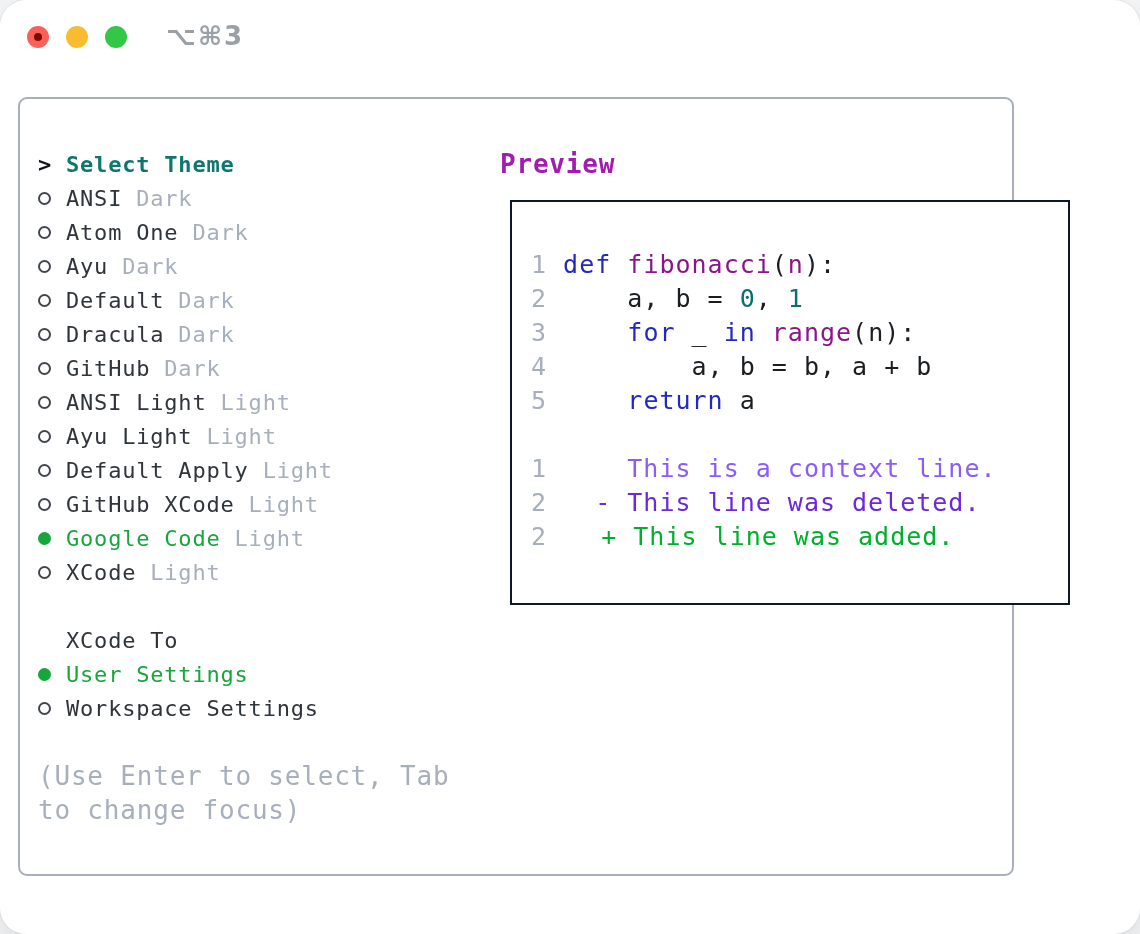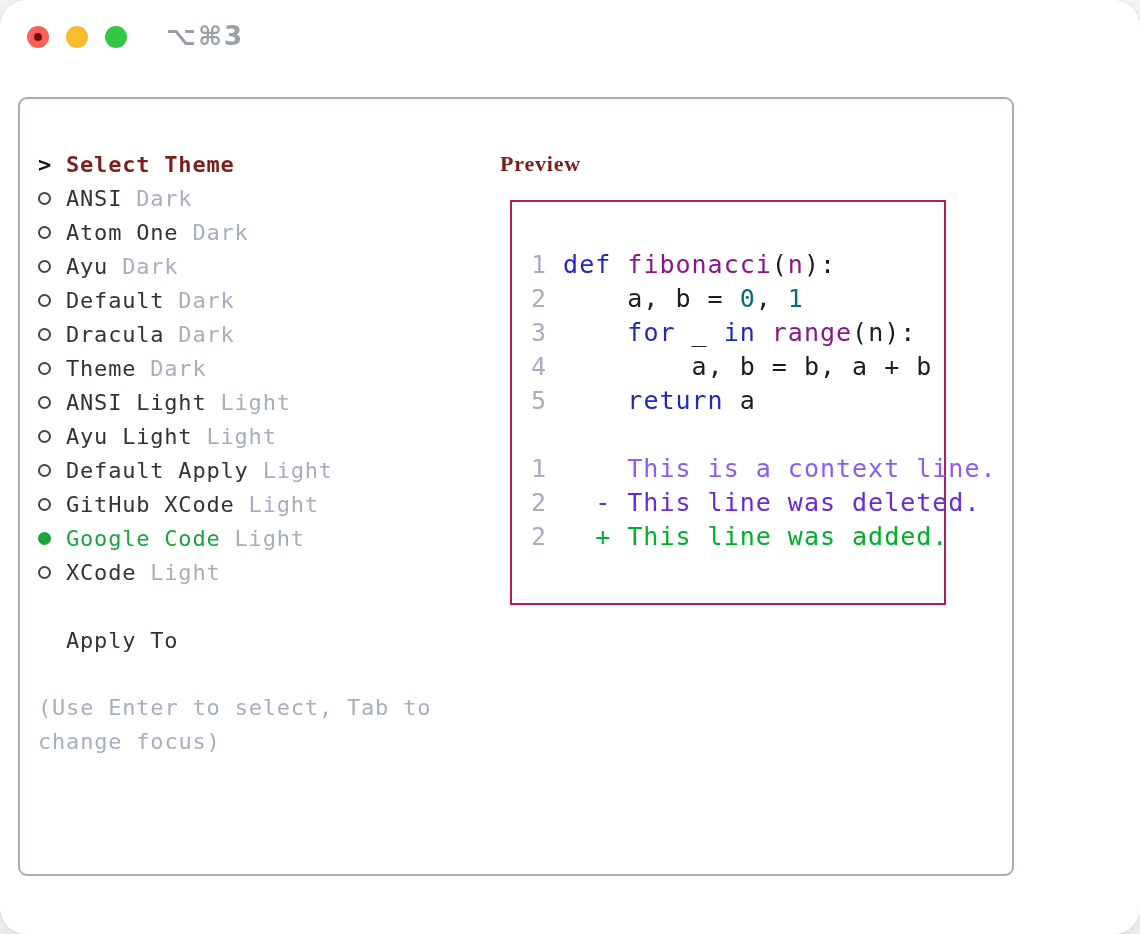--- a/index.html
+++ b/index.html
@@ -33,54 +33,54 @@
 
   
   .left-col { position:absolute; left:18px; top:48px; width:450px; }
   .row {
     display:flex; align-items:center; height:34px;
     font-size:22px; letter-spacing:0.8px; color:#2f343b; white-space:pre;
     cursor:default;
   }
   .gutter { width:28px; flex:0 0 28px; display:flex; align-items:center; }
   .prompt { color:#0f1216; font-weight:bold; }
-  .hdr { font-weight:bold; color:#7f1d1d; }
+  .hdr { font-weight:bold; color:#0f766e; }
   .bullet { width:13px; height:13px; border-radius:50%; border:2px solid #41464e; }
   .bullet.on { background:#17a63b; border-color:#17a63b; }
   .variant { color:#a7afbc; }
   .row.selected .t-name { color:#17a63b; }
   .spacer { height:34px; }
   .help {
     margin-top:34px; width:420px; color:#a7afbc;
-    font-size:22px; letter-spacing:0.8px; line-height:34px;
+    font-size:26px; letter-spacing:0.8px; line-height:34px;
   }
 
   
   .preview-label {
     position:absolute; left:480px; top:48px; height:34px; display:flex; align-items:center;
-    font-size:22px; font-weight:bold; letter-spacing:0.8px; color:#7f1d1d;font-family:Liberation Serif, serif;
+    font-size:26px; font-weight:bold; letter-spacing:0.8px; color:#a21caf;
   }
   .preview-box {
-    position:absolute; left:490px; top:101px; width:436px; height:405px;
-    border:2px solid #be185d; background:#fff;
+    position:absolute; left:490px; top:101px; width:560px; height:405px;
+    border:2px solid #0f172a; background:#fff;
   }
   .code {
     position:absolute; left:19px; top:46px;
     font-size:25px; letter-spacing:1px; line-height:34px; white-space:pre;
     color:#1a1d21;
   }
   .code-line { height:34px; }
   .lnum { color:#a7afbc; }
   .seg-kw  { color:#2429bd; }
   .seg-fn  { color:#8b168b; }
   .seg-lit { color:#0b6f6f; }
   .seg-pl  { color:#1a1d21; }
   .diff-context { color:#8b5cf6;text-align:right; }
   .diff-deleted { color:#6d28d9; }
-  .diff-added   { color:#00b02c; }
+  .diff-added   { color:#00b02c;margin-left:6px; }
 </style>
 </head>
 <body>
 
 <div class="window">
 
   <div class="traffic">
     <div class="light light-red"></div>
     <div class="light light-yellow"></div>
     <div class="light light-green"></div>
@@ -92,34 +92,38 @@
     <div class="left-col">
       <div class="row">
         <span class="gutter prompt">&gt;</span><span class="hdr">Select Theme</span>
       </div>
       <div id="theme-list">
           <div class="row"><span class="gutter"><span class="bullet"></span></span><span class="t-name">ANSI</span><span class="variant"> Dark</span></div>
           <div class="row"><span class="gutter"><span class="bullet"></span></span><span class="t-name">Atom One</span><span class="variant"> Dark</span></div>
           <div class="row"><span class="gutter"><span class="bullet"></span></span><span class="t-name">Ayu</span><span class="variant"> Dark</span></div>
           <div class="row"><span class="gutter"><span class="bullet"></span></span><span class="t-name">Default</span><span class="variant"> Dark</span></div>
           <div class="row"><span class="gutter"><span class="bullet"></span></span><span class="t-name">Dracula</span><span class="variant"> Dark</span></div>
-          <div class="row"><span class="gutter"><span class="bullet"></span></span><span class="t-name">Theme</span><span class="variant"> Dark</span></div>
+          <div class="row"><span class="gutter"><span class="bullet"></span></span><span class="t-name">GitHub</span><span class="variant"> Dark</span></div>
           <div class="row"><span class="gutter"><span class="bullet"></span></span><span class="t-name">ANSI Light</span><span class="variant"> Light</span></div>
           <div class="row"><span class="gutter"><span class="bullet"></span></span><span class="t-name">Ayu Light</span><span class="variant"> Light</span></div>
           <div class="row"><span class="gutter"><span class="bullet"></span></span><span class="t-name">Default Apply</span><span class="variant"> Light</span></div>
           <div class="row"><span class="gutter"><span class="bullet"></span></span><span class="t-name">GitHub XCode</span><span class="variant"> Light</span></div>
           <div class="row selected"><span class="gutter"><span class="bullet on"></span></span><span class="t-name">Google Code</span><span class="variant"> Light</span></div>
           <div class="row"><span class="gutter"><span class="bullet"></span></span><span class="t-name">XCode</span><span class="variant"> Light</span></div>
         </div>
 
       <div class="spacer"></div>
 
       <div class="row">
-        <span class="gutter"></span><span>Apply To</span>
+        <span class="gutter"></span><span>XCode To</span>
       </div>
+      <div id="apply-list">
+          <div class="row selected"><span class="gutter"><span class="bullet on"></span></span><span class="t-name">User Settings</span></div>
+          <div class="row"><span class="gutter"><span class="bullet"></span></span><span class="t-name">Workspace Settings</span></div>
+        </div>
 
       <div class="help">(Use Enter to select, Tab to change focus)</div>
     </div>
 
     <div class="preview-label">Preview</div>
 
     <div class="preview-box">
       <div class="code" id="code-block"><div class="code-line"><span class="lnum">1 </span><span class="seg-kw">def</span><span class="seg-pl"> </span><span class="seg-fn">fibonacci</span><span class="seg-pl">(</span><span class="seg-fn">n</span><span class="seg-pl">):</span></div><div class="code-line"><span class="lnum">2 </span><span class="seg-pl">    a, b = </span><span class="seg-lit">0</span><span class="seg-pl">, </span><span class="seg-lit">1</span></div><div class="code-line"><span class="lnum">3 </span><span class="seg-pl">    </span><span class="seg-kw">for</span><span class="seg-pl"> _ </span><span class="seg-kw">in</span><span class="seg-pl"> </span><span class="seg-fn">range</span><span class="seg-pl">(n):</span></div><div class="code-line"><span class="lnum">4 </span><span class="seg-pl">        a, b = b, a + b</span></div><div class="code-line"><span class="lnum">5 </span><span class="seg-pl">    </span><span class="seg-kw">return</span><span class="seg-pl"> a</span></div><div class="code-line"></div><div class="code-line"><span class="lnum">1   </span><span class="diff-context">  This is a context line.</span></div><div class="code-line"><span class="lnum">2   </span><span class="diff-deleted">- This line was deleted.</span></div><div class="code-line"><span class="lnum">2   </span><span class="diff-added">+ This line was added.</span></div></div>
     </div>
 

